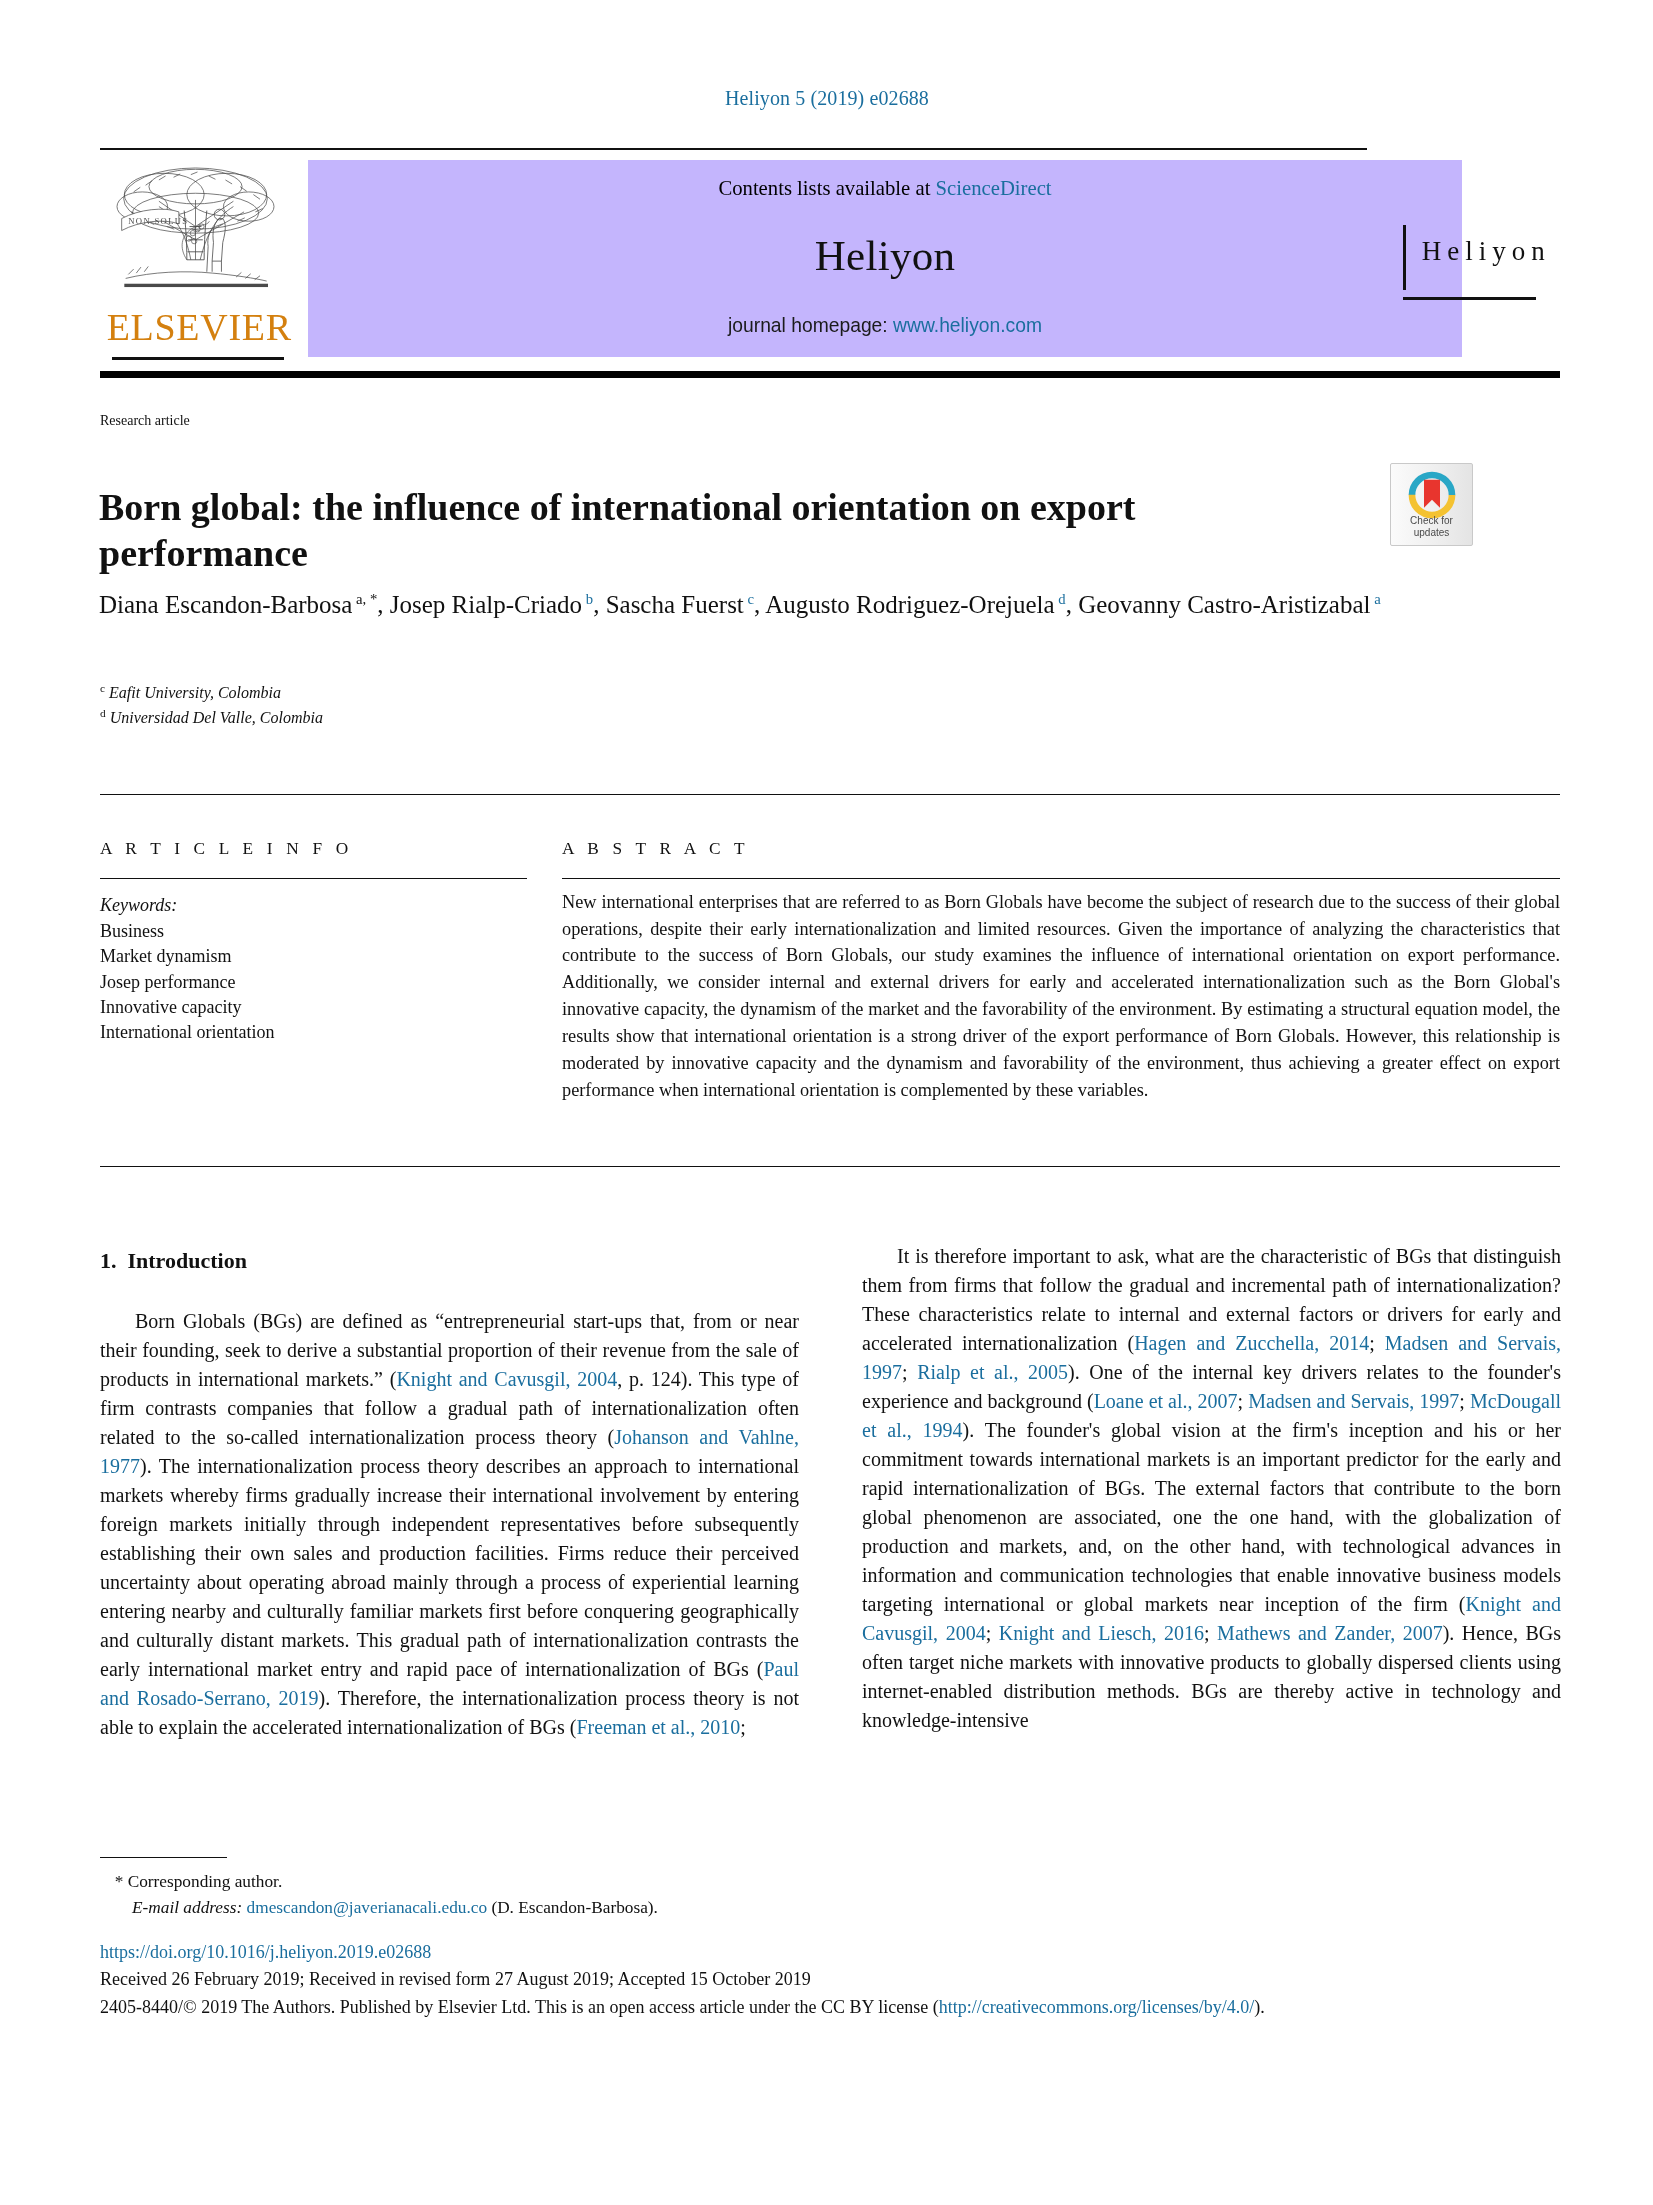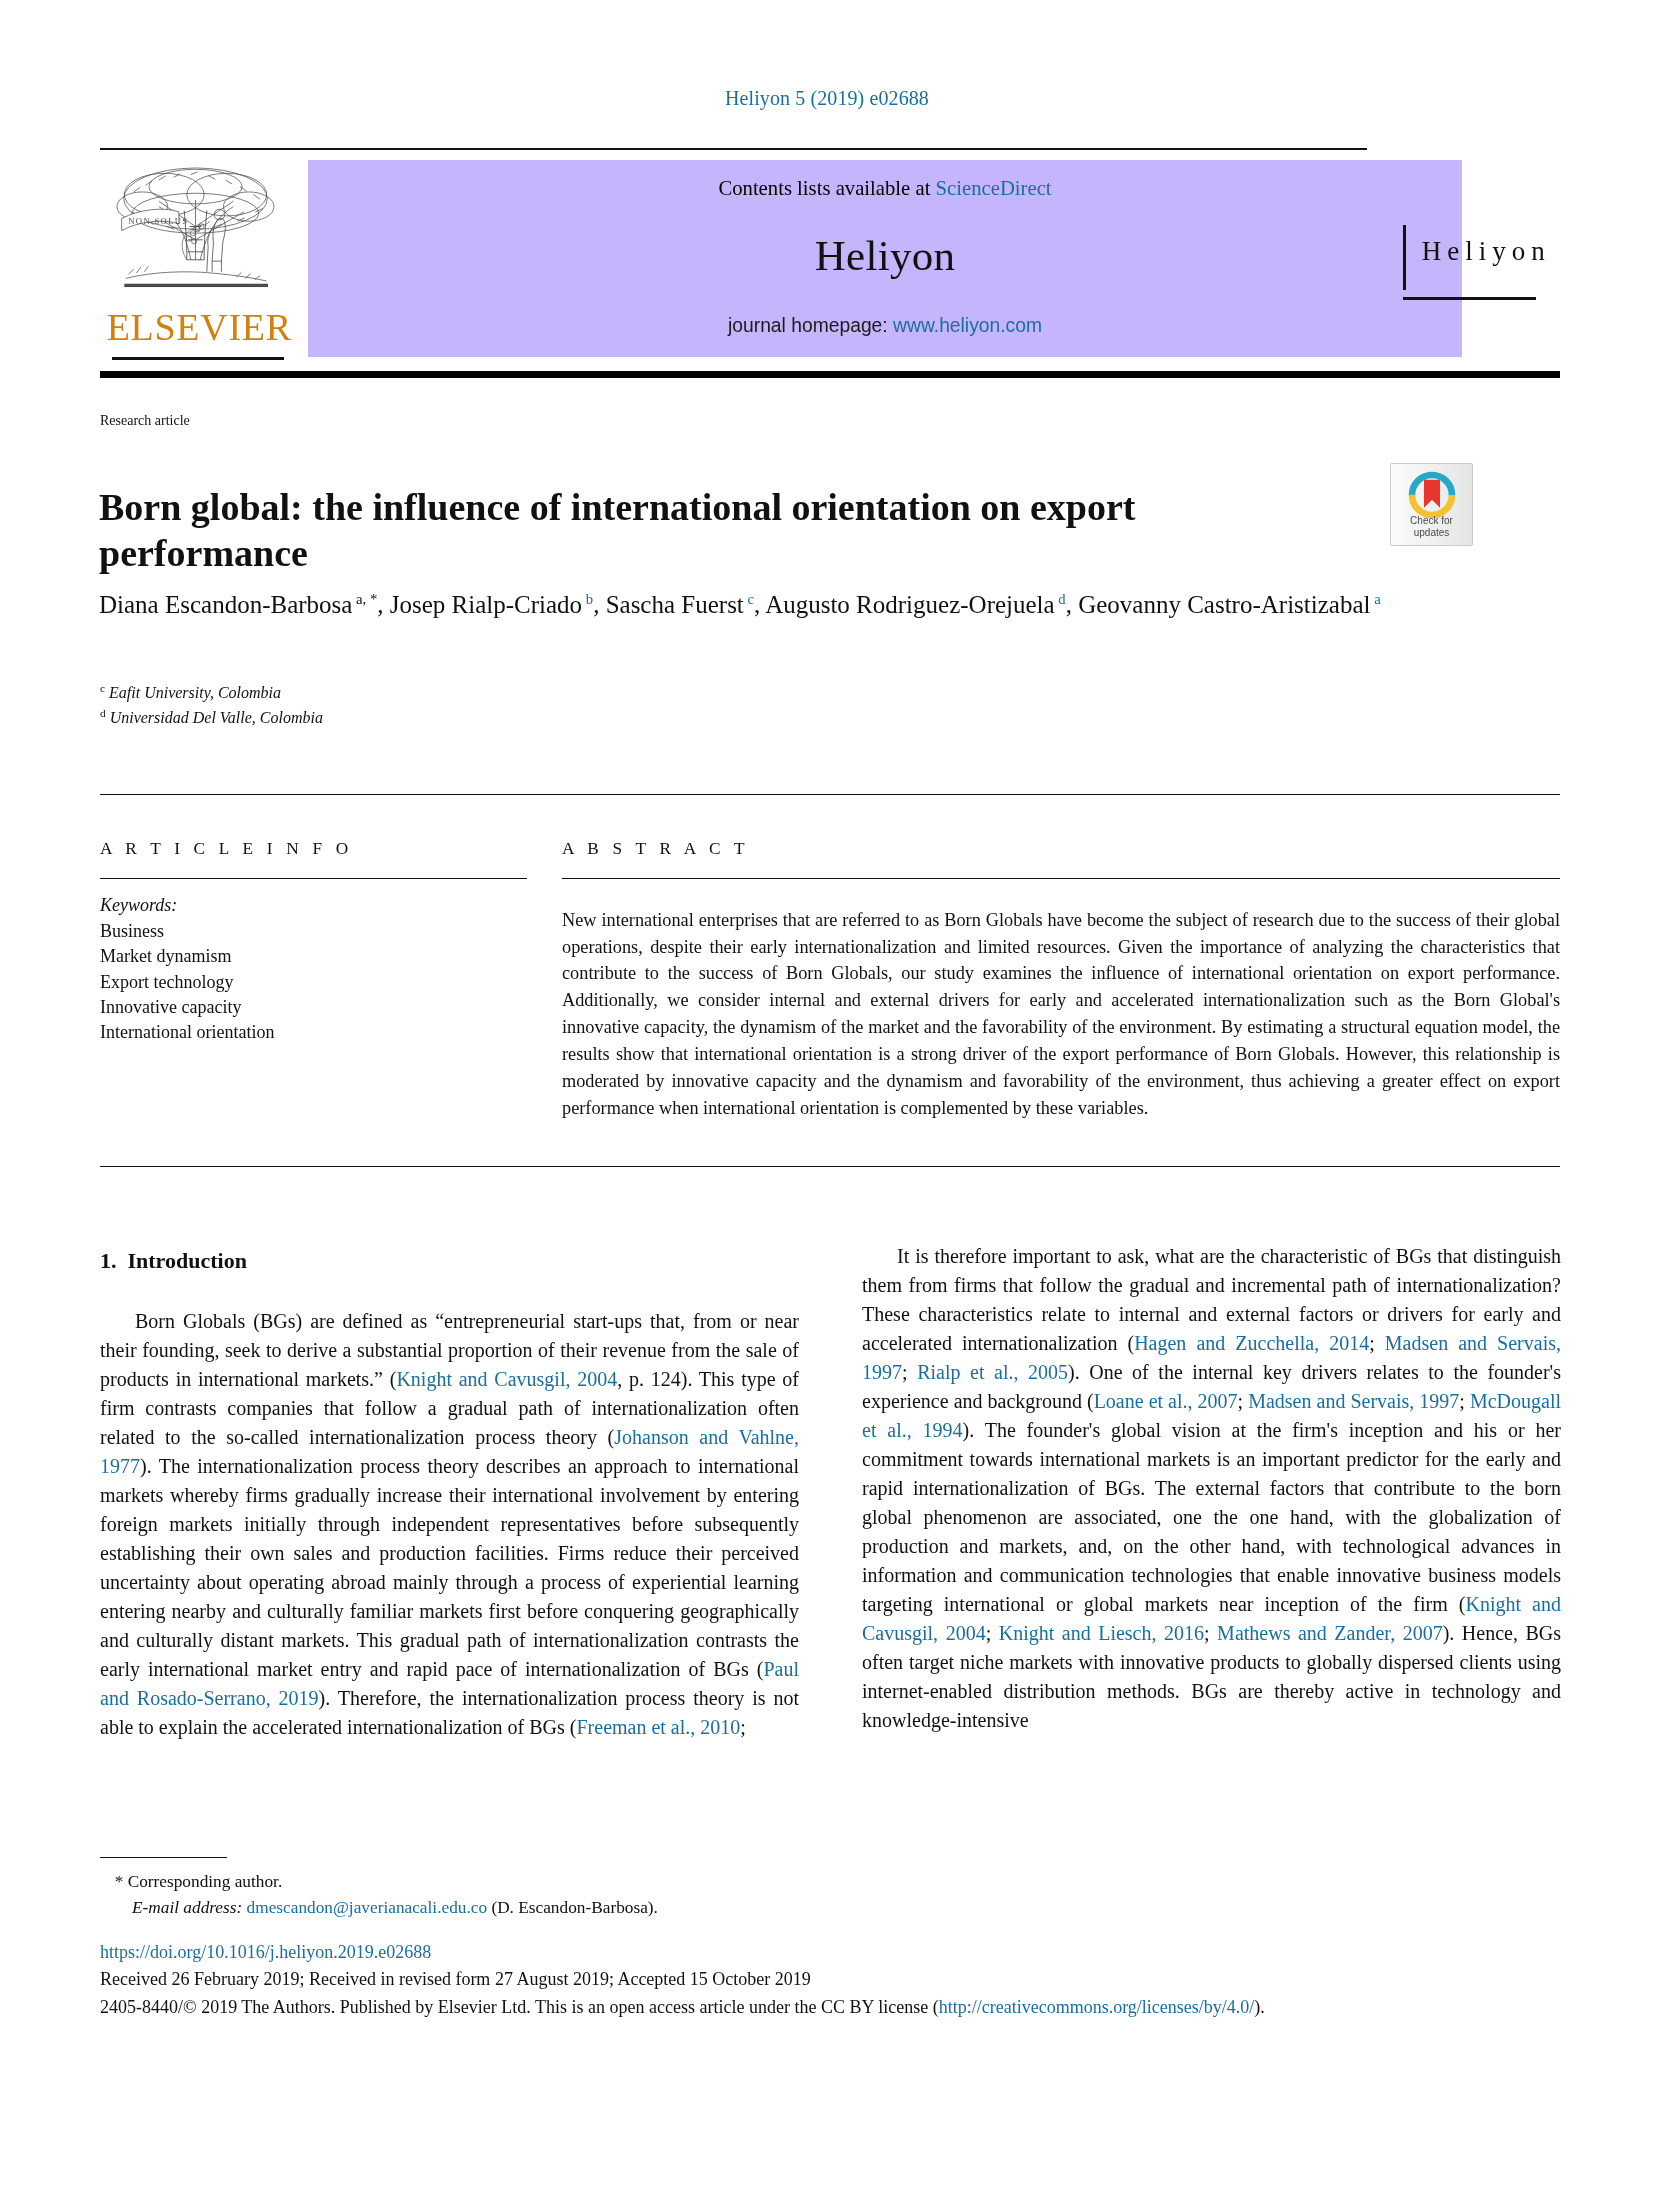--- a/index.html
+++ b/index.html
@@ -110,21 +110,21 @@
   .info-col { position:absolute; left:100px; top:839px; width:427px; }
   .abs-col  { position:absolute; left:562px; top:839px; width:998px; }
 
   .sec-head { font-size:17.3px; letter-spacing:4.7px; color:#111; }
   .sec-rule { margin-top:18.7px; border-top:1.3px solid #111; }
 
   .kw { margin-top:14.7px; font-size:18px; line-height:1.41; color:#111; }
   .kw .kw-title { font-style:italic; }
 
   .abs-body {
-    margin-top:28px; font-size:18.3px; line-height:1.47;
+    margin-top:10px; font-size:18.3px; line-height:1.47;
     text-align:justify; color:#111; hyphens:none;
   }
 
   
   .sec-title {
     position:absolute; left:100px; top:1248px;
     font-size:22px; font-weight:bold; color:#111;
   }
   .col-left  { position:absolute; left:100px;  top:1307px; width:699px; }
   .col-right { position:absolute; left:862px; top:1242px; width:699px; }
@@ -262,21 +262,21 @@
   <div class="rule-top"></div>
 
   <div class="info-col">
     <div class="sec-head">A R T I C L E  I N F O</div>
     <div class="sec-rule"></div>
     <div class="kw">
       <div class="kw-title">Keywords:</div>
       <div>
           <div>Business</div>
           <div>Market dynamism</div>
-          <div>Export technology</div>
+          <div>Josep performance</div>
           <div>Innovative capacity</div>
           <div>International orientation</div>
         </div>
     </div>
   </div>
 
   <div class="abs-col">
     <div class="sec-head">A B S T R A C T</div>
     <div class="sec-rule"></div>
     <div class="abs-body">New international enterprises that are referred to as Born Globals have become the subject of research due to the success of their global operations, despite their early internationalization and limited resources. Given the importance of analyzing the characteristics that contribute to the success of Born Globals, our study examines the influence of international orientation on export performance. Additionally, we consider internal and external drivers for early and accelerated internationalization such as the Born Global's innovative capacity, the dynamism of the market and the favorability of the environment. By estimating a structural equation model, the results show that international orientation is a strong driver of the export performance of Born Globals. However, this relationship is moderated by innovative capacity and the dynamism and favorability of the environment, thus achieving a greater effect on export performance when international orientation is complemented by these variables.</div>

